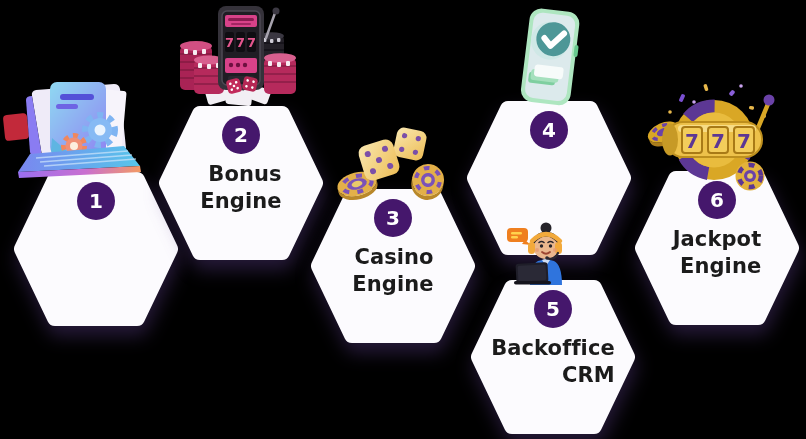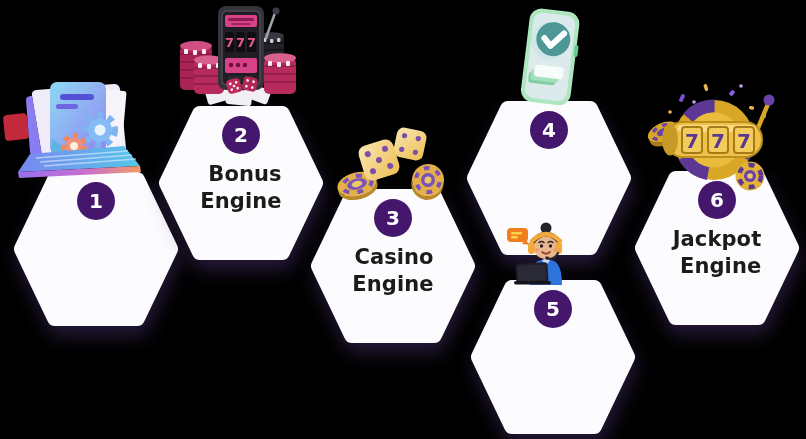--- a/index.html
+++ b/index.html
@@ -88,20 +88,24 @@
   </div>
 
   <div class="card c5">
     <svg class="hex" viewBox="0 0 166 160">
       <polygon points="9,80 42,11 124,11 157,80 124,149 42,149"></polygon>
     </svg>
     <div class="content">
       <div class="badge">
           <span>5</span>
         </div>
+      <div class="label">
+        <div>Backoffice</div>
+          <div>CRM</div>
+      </div>
     </div>
   </div>
 
   <div class="card c6">
     <svg class="hex" viewBox="0 0 166 160">
       <polygon points="9,80 42,11 124,11 157,80 124,149 42,149"></polygon>
     </svg>
     <div class="content">
       <div class="badge">
           <span>6</span>

